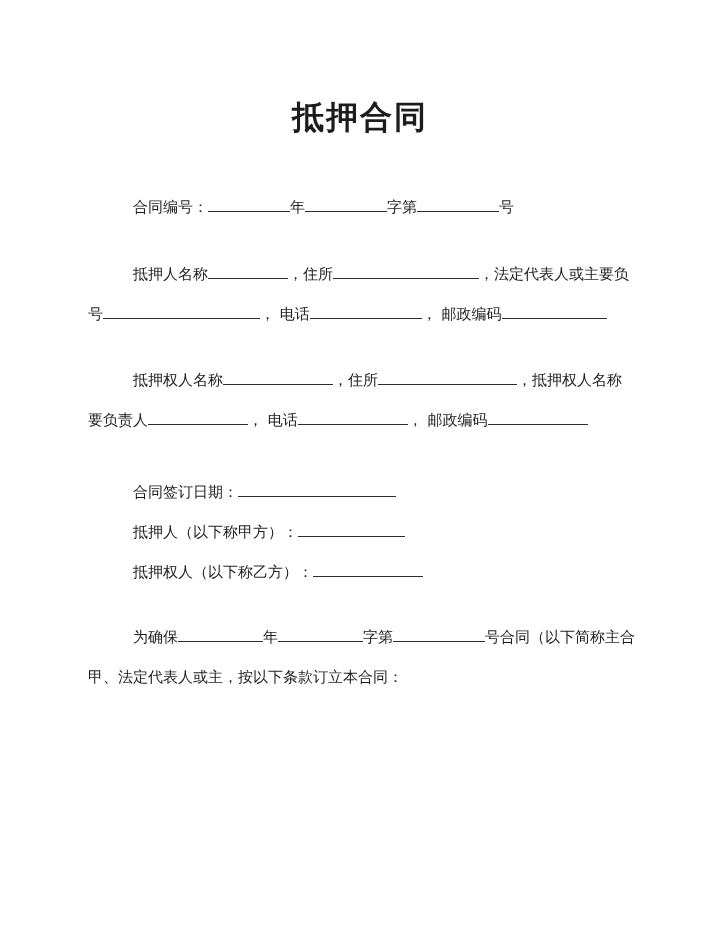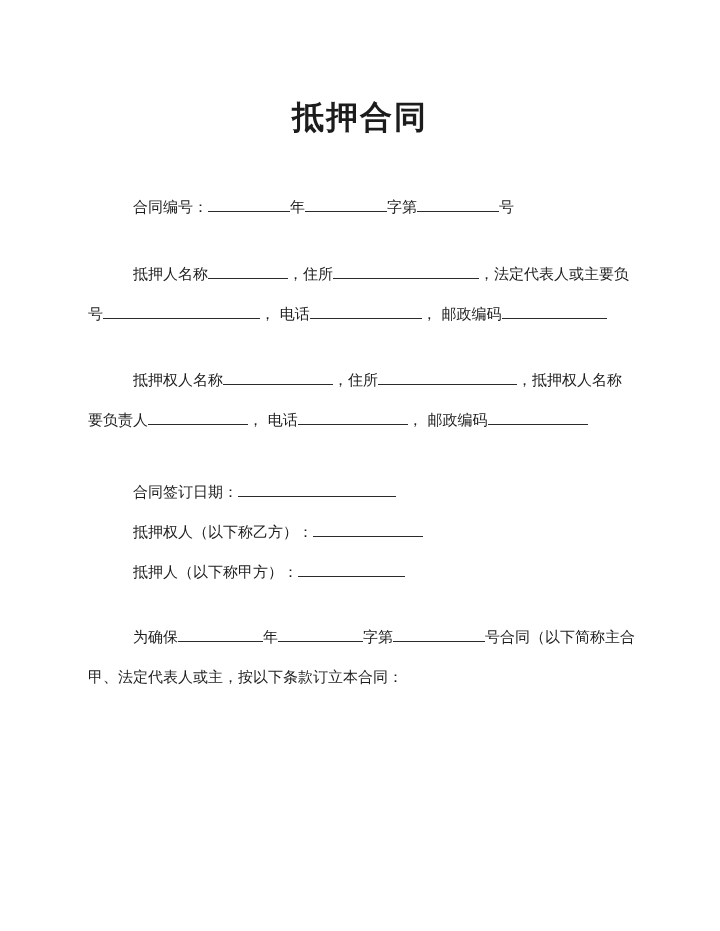--- a/index.html
+++ b/index.html
@@ -69,22 +69,22 @@
         <div class="para" data-name="paragraph-mortgagor-info">
           <div class="line indent" data-name="text-line"><span class="txt" data-name="text-run">抵押人名称</span><span class="blank" data-name="fill-in-blank" style="width: 80px;"></span><span class="txt" data-name="text-run">，住所</span><span class="blank" data-name="fill-in-blank" style="width: 146px;"></span><span class="txt" data-name="text-run">，法定代表人或主要负</span></div>
           <div class="line" data-name="text-line"><span class="txt" data-name="text-run">号</span><span class="blank" data-name="fill-in-blank" style="width: 157px;"></span><span class="txt" data-name="text-run">， 电话</span><span class="blank" data-name="fill-in-blank" style="width: 112px;"></span><span class="txt" data-name="text-run">， 邮政编码</span><span class="blank" data-name="fill-in-blank" style="width: 105px;"></span></div>
         </div>
         <div class="para" data-name="paragraph-mortgagee-info">
           <div class="line indent" data-name="text-line"><span class="txt" data-name="text-run">抵押权人名称</span><span class="blank" data-name="fill-in-blank" style="width: 110px;"></span><span class="txt" data-name="text-run">，住所</span><span class="blank" data-name="fill-in-blank" style="width: 139px;"></span><span class="txt" data-name="text-run">，抵押权人名称</span></div>
           <div class="line" data-name="text-line"><span class="txt" data-name="text-run">要负责人</span><span class="blank" data-name="fill-in-blank" style="width: 100px;"></span><span class="txt" data-name="text-run">， 电话</span><span class="blank" data-name="fill-in-blank" style="width: 110px;"></span><span class="txt" data-name="text-run">， 邮政编码</span><span class="blank" data-name="fill-in-blank" style="width: 100px;"></span></div>
         </div>
         <div class="para" data-name="paragraph-signing-block">
           <div class="line indent" data-name="text-line"><span class="txt" data-name="text-run">合同签订日期：</span><span class="blank" data-name="fill-in-blank" style="width: 158px;"></span></div>
+          <div class="line indent" data-name="text-line"><span class="txt" data-name="text-run">抵押人（以下称甲方）：</span><span class="blank" data-name="fill-in-blank" style="width: 107px;"></span></div>
           <div class="line indent" data-name="text-line"><span class="txt" data-name="text-run">抵押权人（以下称乙方）：</span><span class="blank" data-name="fill-in-blank" style="width: 110px;"></span></div>
-          <div class="line indent" data-name="text-line"><span class="txt" data-name="text-run">抵押人（以下称甲方）：</span><span class="blank" data-name="fill-in-blank" style="width: 107px;"></span></div>
         </div>
         <div class="para" data-name="paragraph-preamble">
           <div class="line indent" data-name="text-line"><span class="txt" data-name="text-run">为确保</span><span class="blank" data-name="fill-in-blank" style="width: 85px;"></span><span class="txt" data-name="text-run">年</span><span class="blank" data-name="fill-in-blank" style="width: 85px;"></span><span class="txt" data-name="text-run">字第</span><span class="blank" data-name="fill-in-blank" style="width: 92px;"></span><span class="txt" data-name="text-run">号合同（以下简称主合</span></div>
           <div class="line" data-name="text-line"><span class="txt" data-name="text-run">甲、法定代表人或主，按以下条款订立本合同：</span></div>
         </div>
       </div>
   </div>
 </div>
 
 </body></html>

